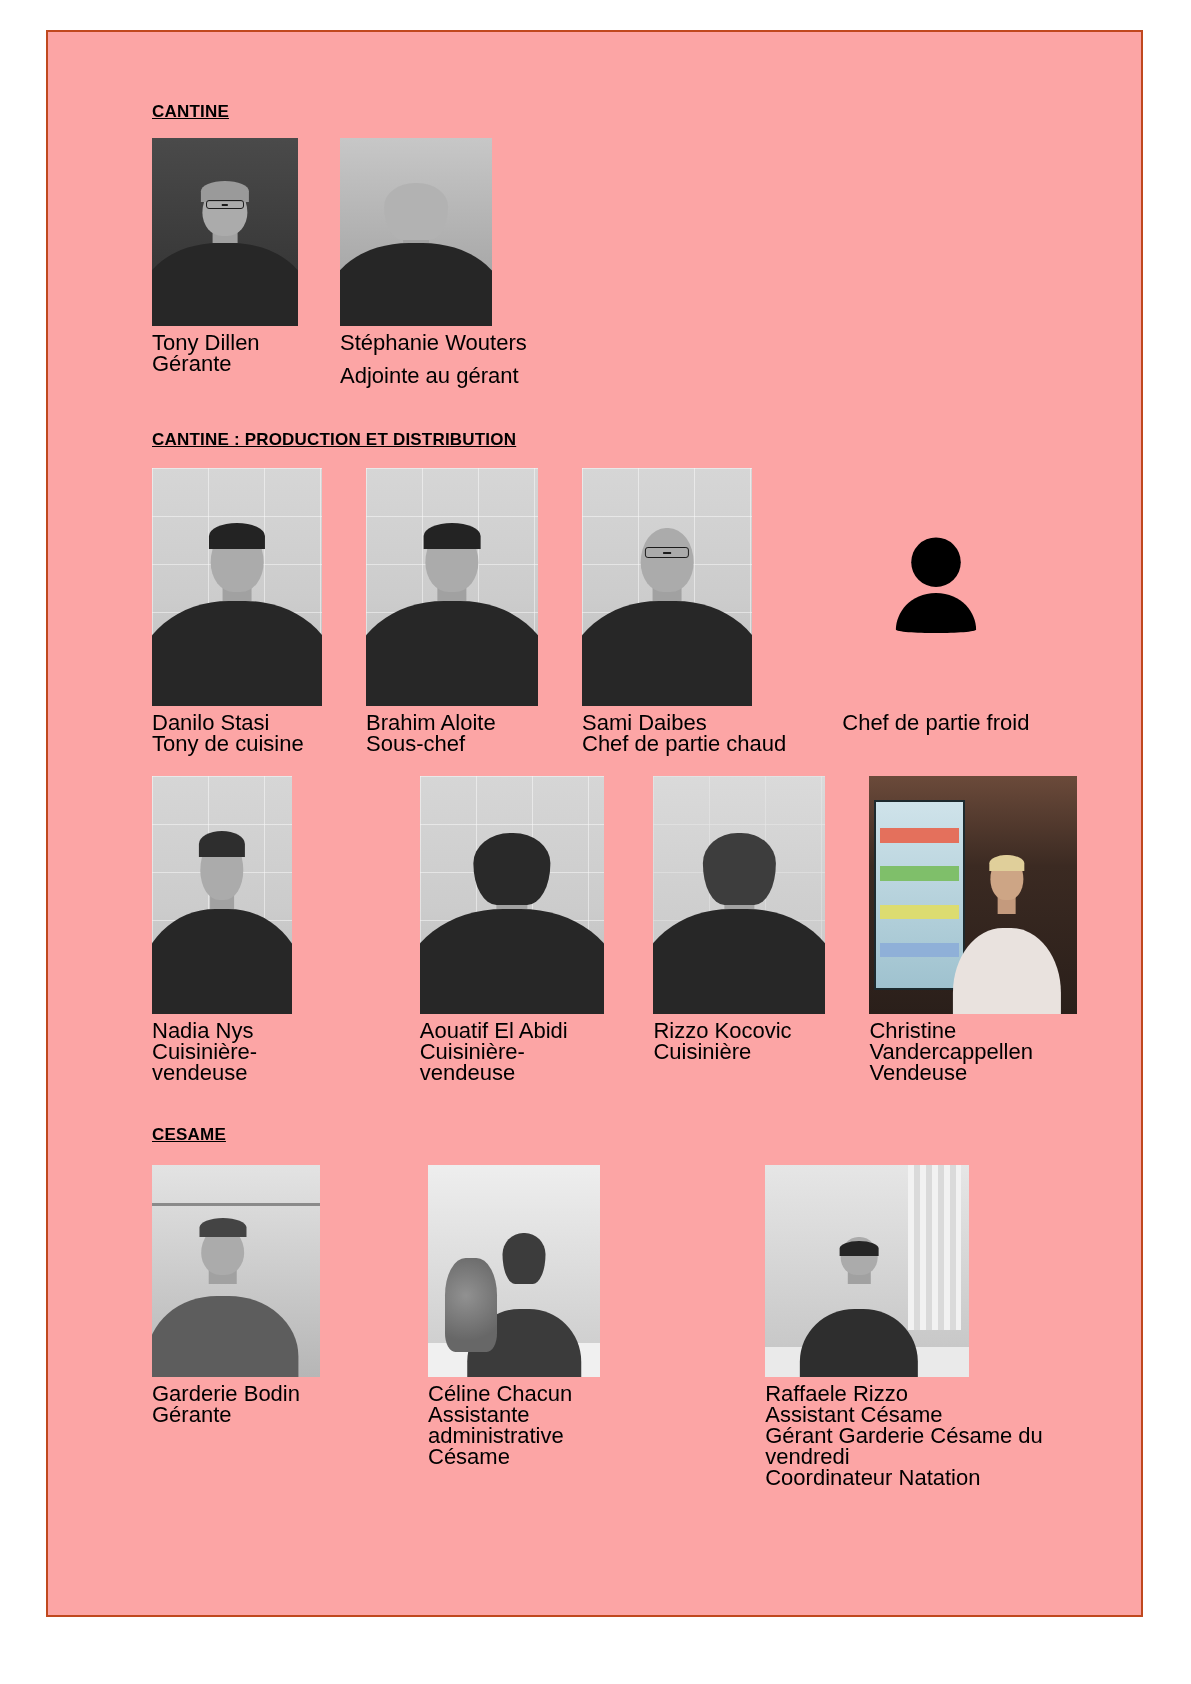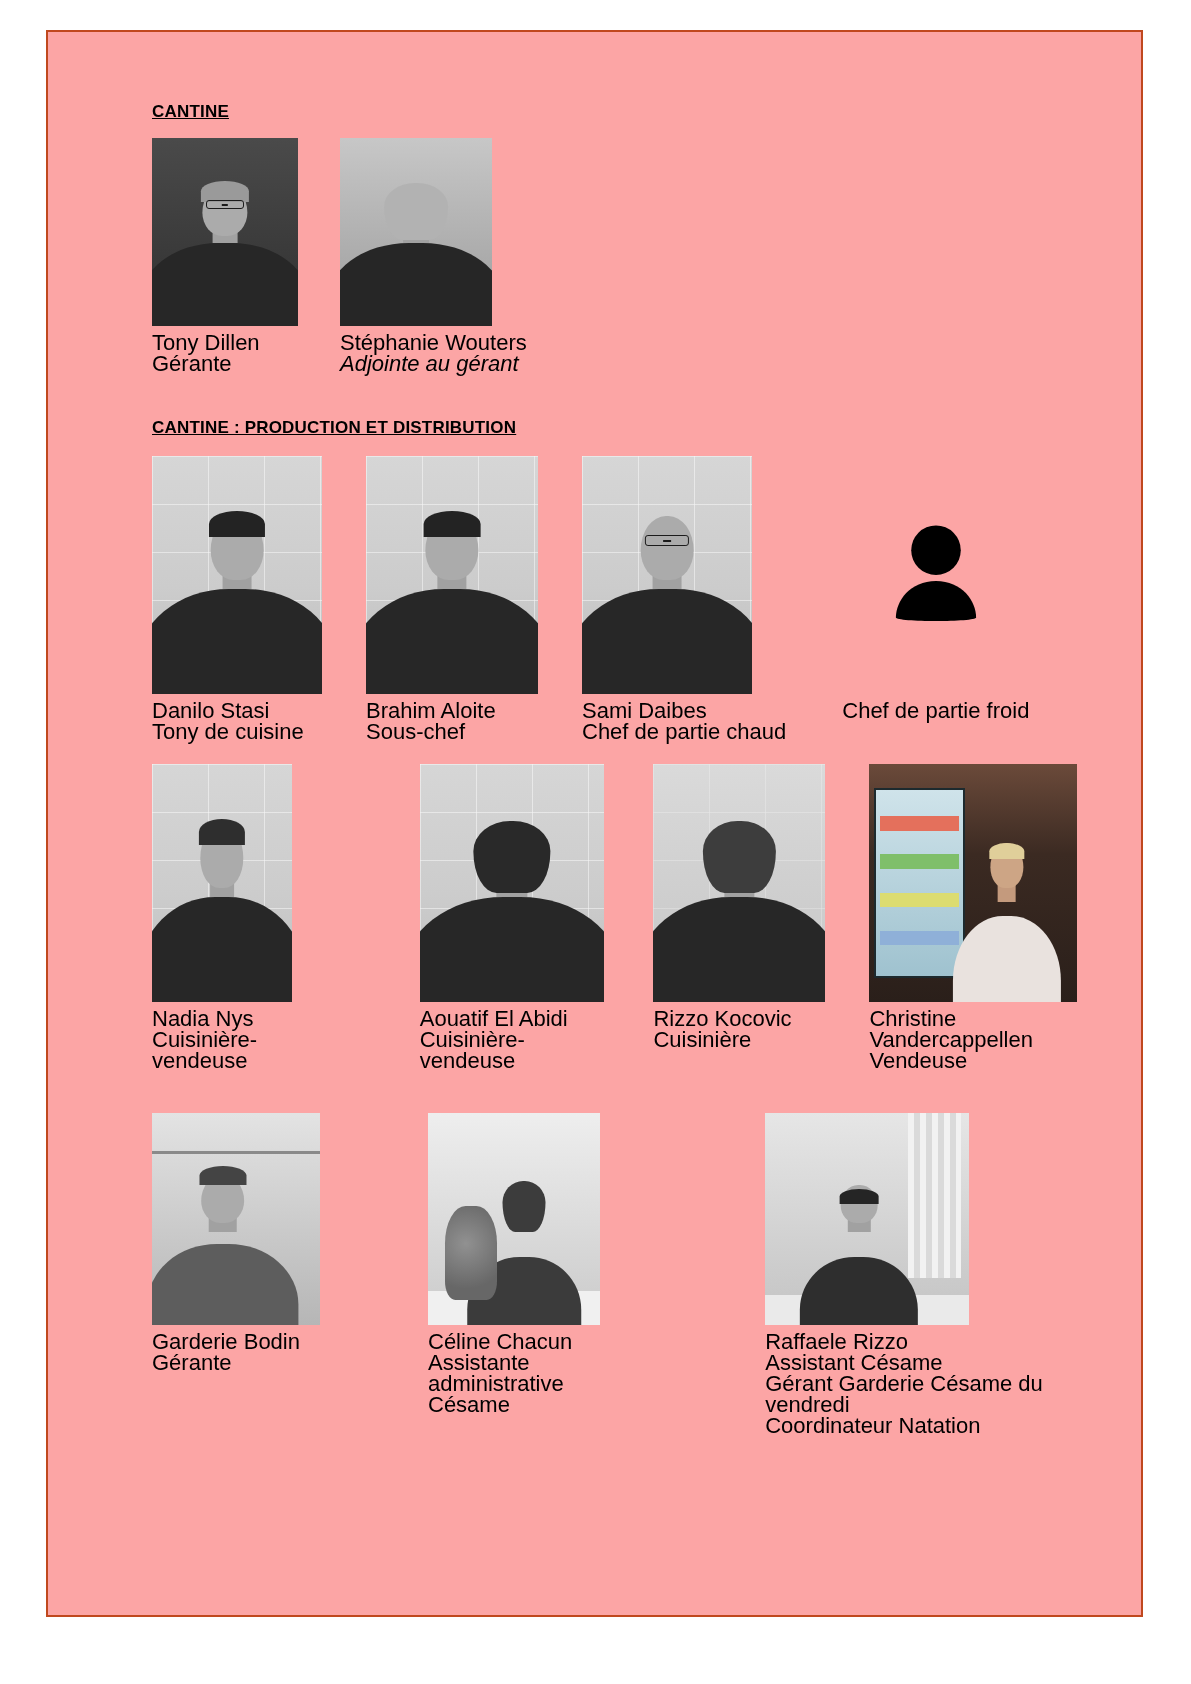--- a/index.html
+++ b/index.html
@@ -195,21 +195,21 @@
           <div class="photo" style="width:152px;height:188px;">
             <div class="portrait">
               <div class="bg-wall" style="background:linear-gradient(180deg,#c9c7c3 0%,#9e9c98 100%);"></div>
               <div class="torso" style="background:#262628;"></div>
               <div class="neck"></div>
               <div class="head"></div>
               <div class="hair long blond"></div>
             </div>
           </div>
           <div class="caption">Stéphanie Wouters</div>
-          <div class="caption" style="margin-top:0;font-style:italic;">Adjointe au gérant</div>
+          <div class="caption" style="margin-top:12px;">Adjointe au gérant</div>
         </div>
       </div>
     </div>
 
     <div class="section" style="margin-top:44px;margin-bottom:26px;">
       <div class="section-title" style="margin-bottom:18px;">CANTINE : PRODUCTION ET DISTRIBUTION</div>
 
       <div class="row" style="margin-bottom:22px;">
         <div class="card">
           <div class="photo" style="width:170px;height:238px;">
@@ -331,20 +331,21 @@
               <div class="hair" style="left:66%;bottom:60%;width:17%;height:7%;background:#e0cf9a;"></div>
             </div>
           </div>
           <div class="caption">Christine Vandercappellen</div>
           <div class="caption" style="margin-top:0;"> Vendeuse</div>
         </div>
       </div>
     </div>
 
     <div class="section" style="margin-top:42px;">
+      <div class="section-title" style="margin-bottom:20px;">CESAME</div>
       <div class="row">
         <div class="card">
           <div class="photo" style="width:168px;height:212px;">
             <div class="portrait">
               <div class="bg-wall" style="background:linear-gradient(180deg,#e5e3df 0%,#b9b6b1 100%);"></div>
               <div style="position:absolute;left:0;top:18%;width:100%;height:3px;background:#8d8a85;"></div>
               <div class="torso" style="left:42%;width:90%;height:46%;background:#5d5d5d;"></div>
               <div class="neck" style="left:42%;"></div>
               <div class="head" style="left:42%;width:26%;height:23%;"></div>
               <div class="hair" style="left:42%;bottom:66%;width:28%;height:9%;background:#4a4340;"></div>

